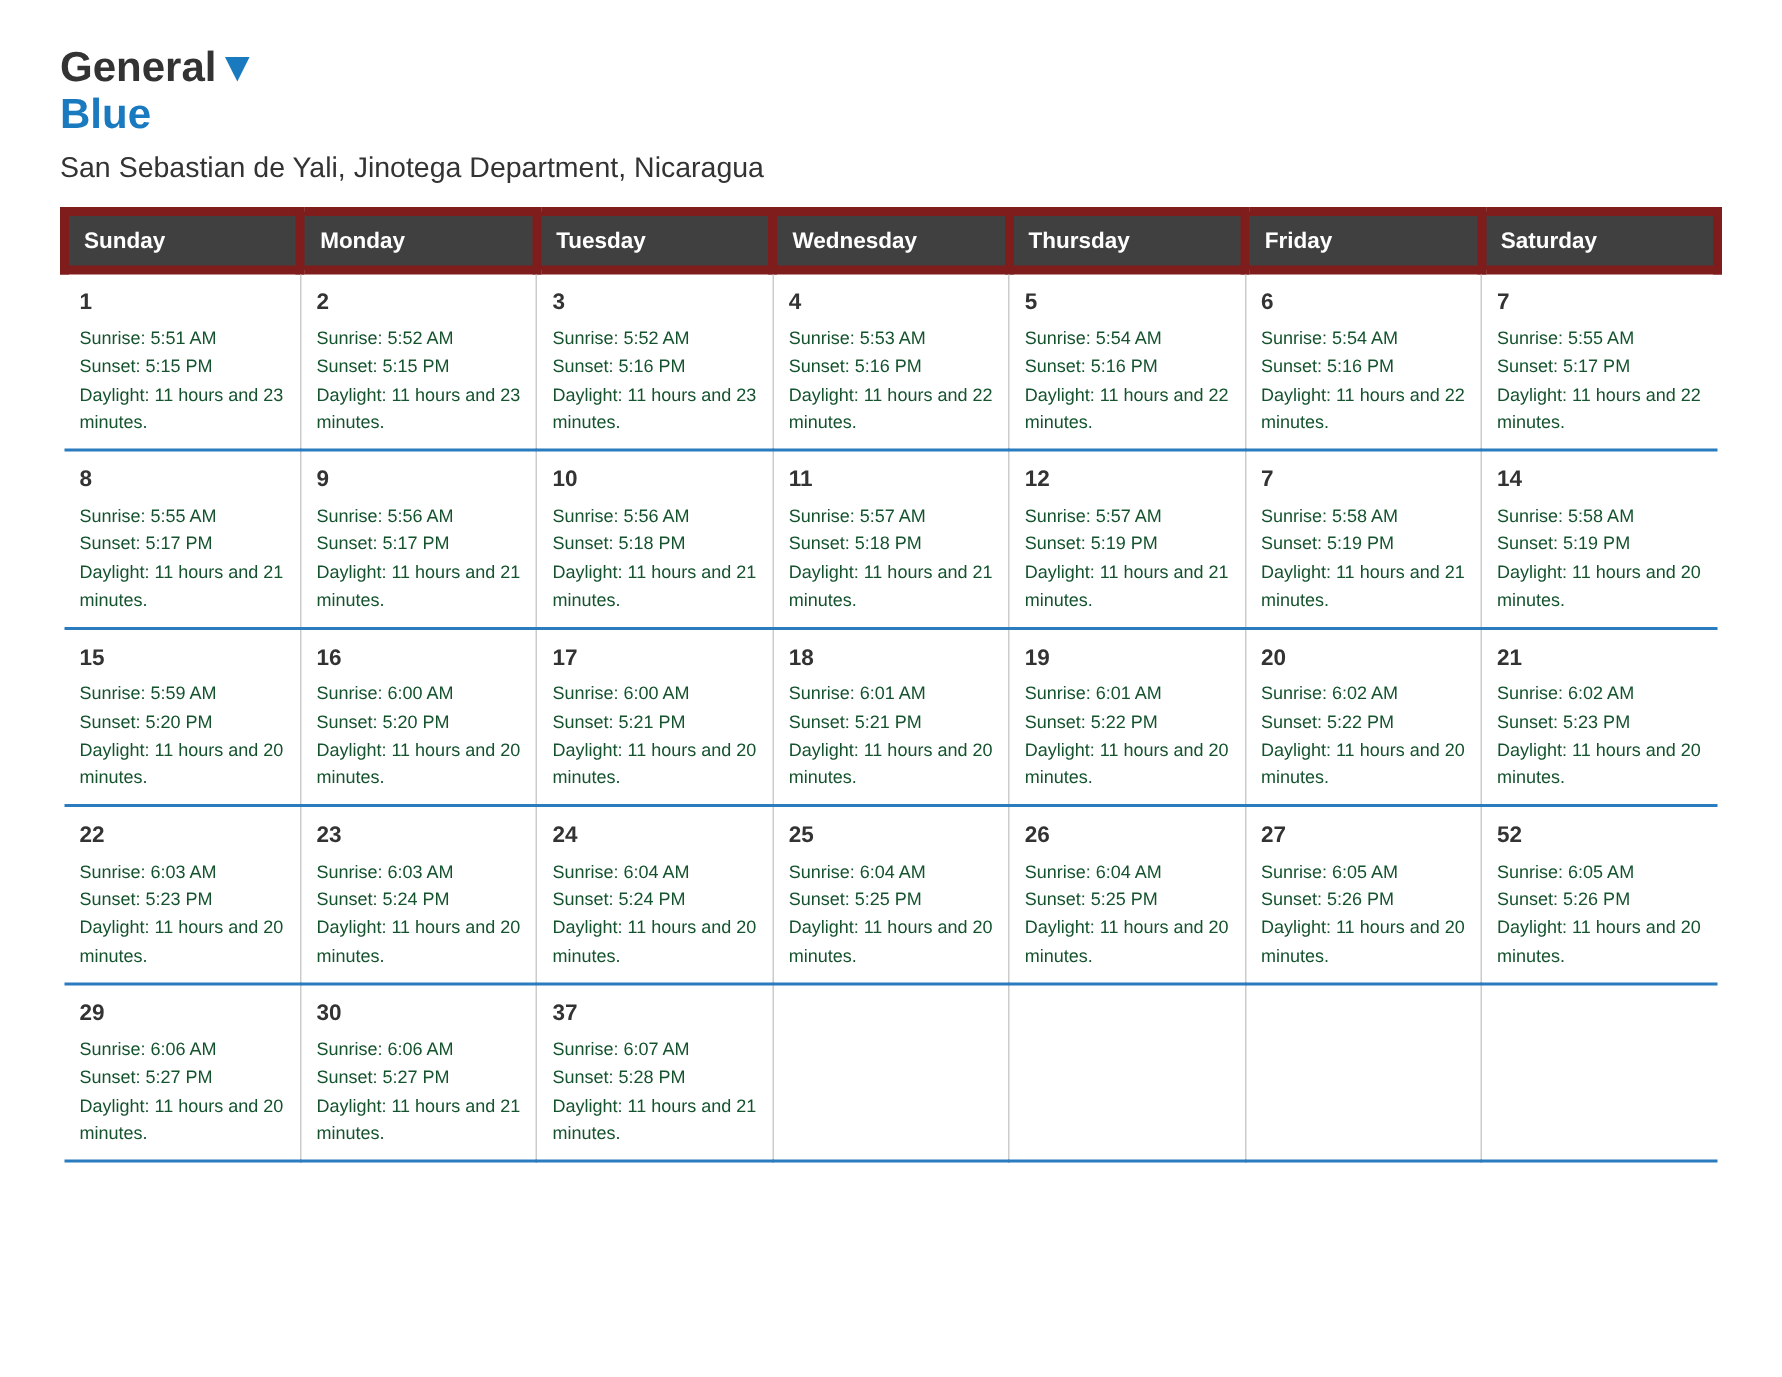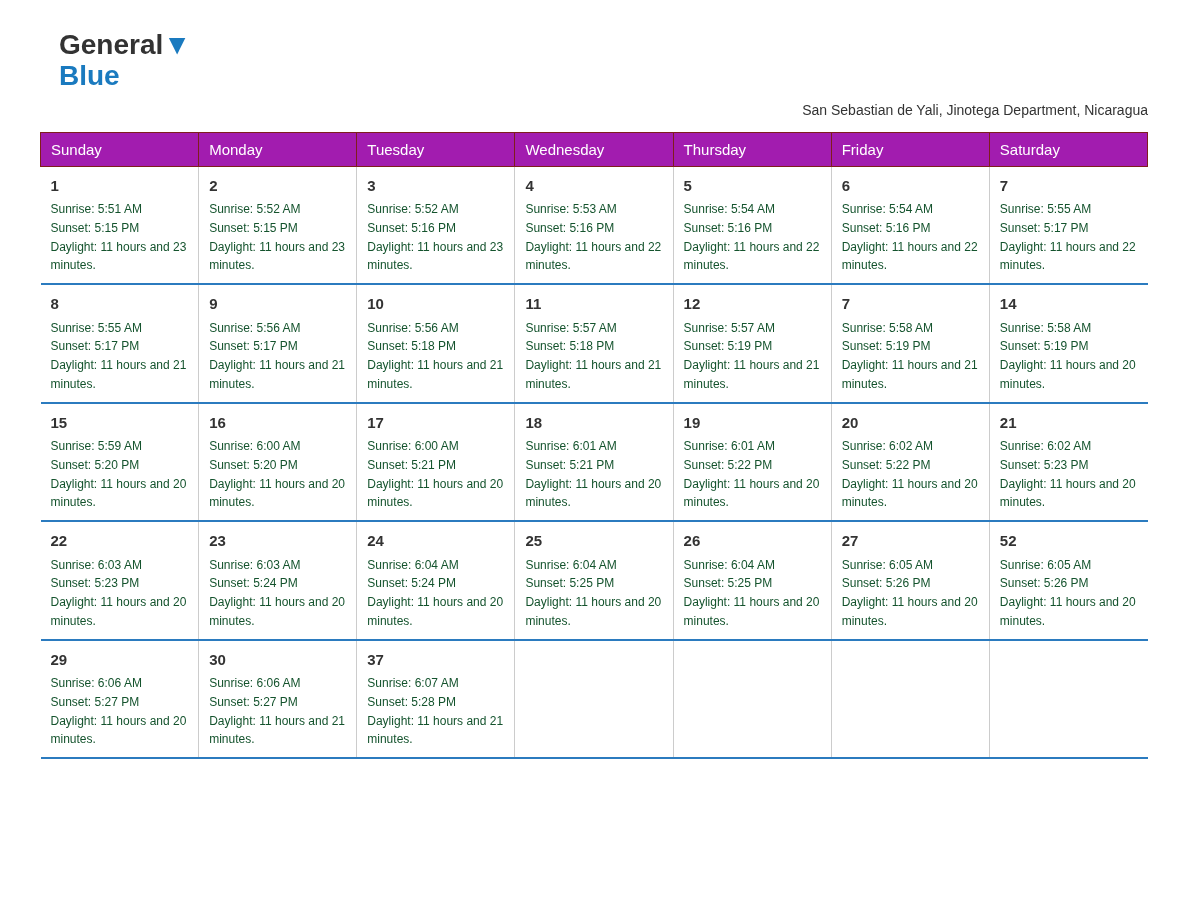--- a/index.html
+++ b/index.html
@@ -8,21 +8,20 @@
       background: #fff;
       padding: 30px 40px;
       width: 1188px;
       min-height: 918px;
     }
     .header {
       display: flex;
       justify-content: space-between;
       align-items: flex-start;
       margin-bottom: 10px;
-      margin-left: 19px;
     }
     .logo {
       display: flex;
       flex-direction: column;
       align-items: flex-start;
     }
     .logo-text {
       font-size: 28px;
       font-weight: bold;
       color: #333;
@@ -31,37 +30,37 @@
     .logo-text span {
       color: #1a7abf;
     }
     .month-title {
       font-size: 52px;
       font-weight: bold;
       color: #222;
       text-align: right;
     }
     .subtitle {
-      text-align: right;
-      font-size: 14px;
+      text-align: left;
+      font-size: 19px;
       color: #333;
       margin-bottom: 14px;
     }
     .calendar {
       width: 100%;
       border-collapse: collapse;
     }
     .calendar thead tr th {
-      background-color: #a21caf;
+      background-color: #404040;
       color: #fff;
       font-size: 15px;
-      font-weight: normal;
+      font-weight: bold;
       padding: 8px 10px;
       text-align: left;
-      border: 1px solid #7f1d1d;
+      border: 6px solid #7f1d1d;
     }
     .calendar tbody tr {
       border-bottom: 2px solid #2b7bbf;
     }
     .calendar tbody tr td {
       vertical-align: top;
       padding: 8px 10px;
       font-size: 12.5px;
       color: #333;
       border-right: 1px solid #ccc;

